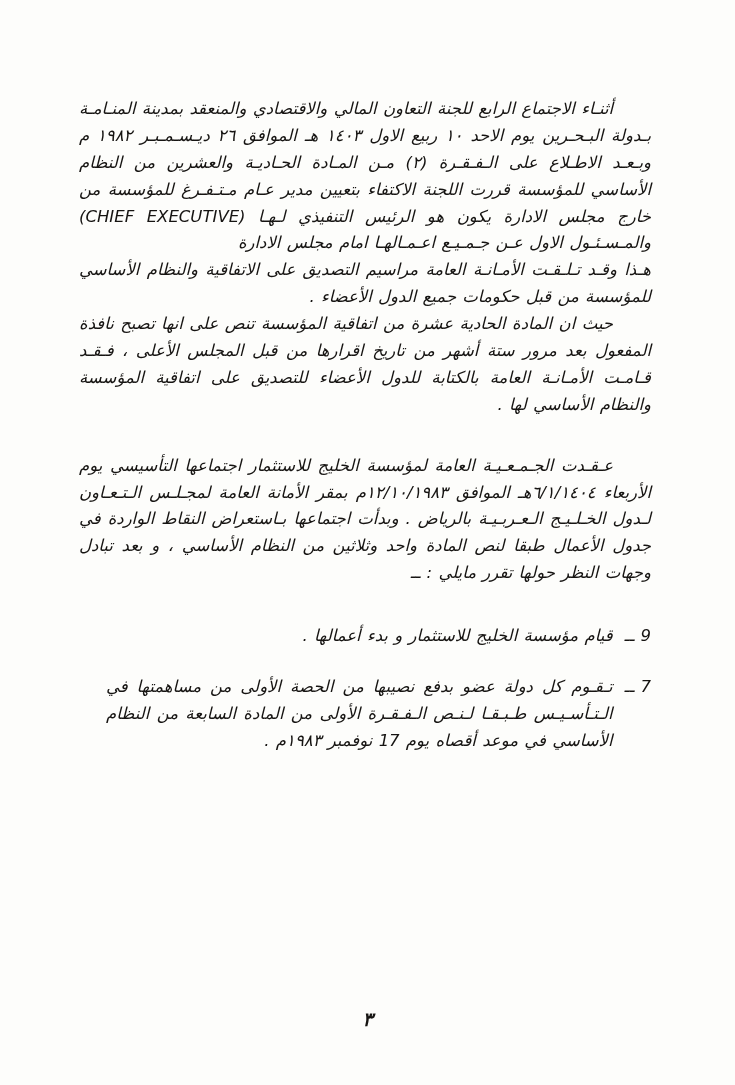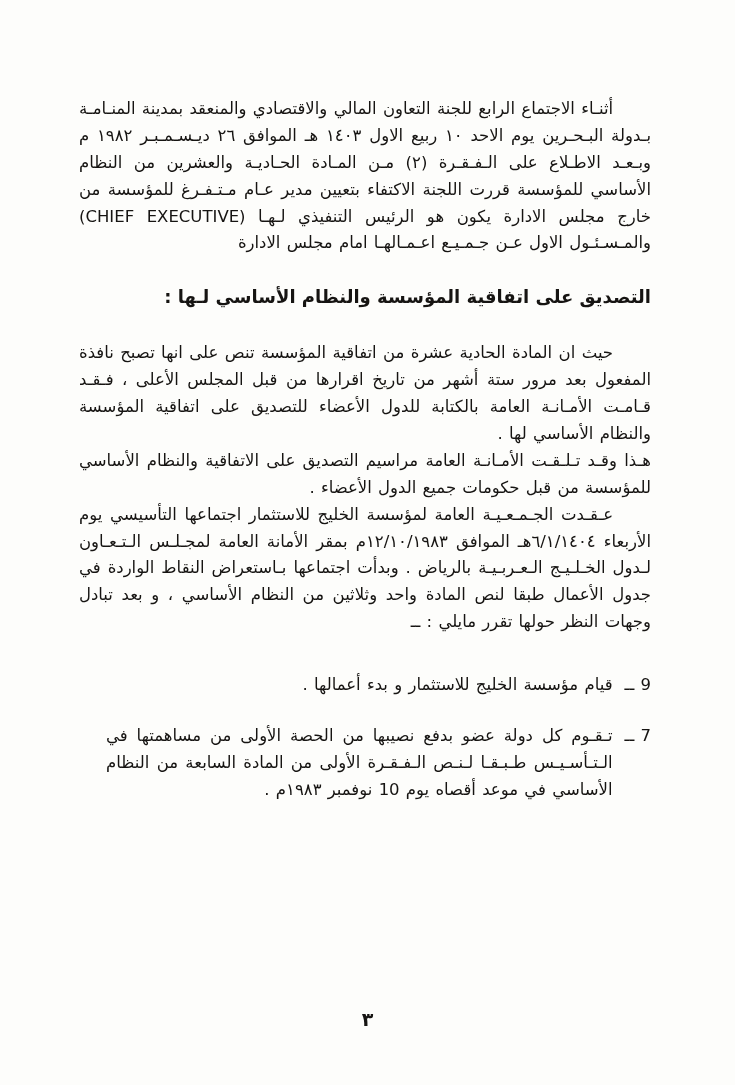--- a/index.html
+++ b/index.html
@@ -12,20 +12,21 @@
     background: #fdfdfb;
     position: relative;
     overflow: hidden;
     font-family: "DejaVu Sans", sans-serif;
     color: #161412;
   }
   .page {
     position: absolute;
     inset: 0;
     direction: rtl;
+    font-style: italic;
   }
   .content {
     position: absolute;
     top: 96px;
     right: 84px;
     width: 572px;
   }
   .para {
     font-size: 16.5px;
     line-height: 1.63;
@@ -37,20 +38,21 @@
   .indent {
     text-indent: 2.3em;
   }
   .heading {
     font-size: 18px;
     font-weight: bold;
     margin: 26px 0 30px 0;
     line-height: 1.5;
   }
   .block-gap {
+    margin-top: 34px;
   }
   .list {
     margin-top: 36px;
   }
   .list-item {
     display: flex;
     gap: 12px;
     font-size: 16.5px;
     line-height: 1.63;
     margin-bottom: 24px;
@@ -77,37 +79,36 @@
   }
 </style>
 </head>
 <body>
 
 <div class="page">
   <div class="content">
 
     <p class="para indent">أثنـاء الاجتماع الرابع للجنة التعاون المالي والاقتصادي والمنعقد بمدينة المنـامـة بـدولة البـحـرين يوم الاحد ١٠ ربيع الاول ١٤٠٣ هـ الموافق ٢٦ ديـسـمـبـر ١٩٨٢ م وبـعـد الاطـلاع على الـفـقـرة (٢) مـن المـادة الحـاديـة والعشرين من النظام الأساسي للمؤسسة قررت اللجنة الاكتفاء بتعيين مدير عـام مـتـفـرغ للمؤسسة من خارج مجلس الادارة يكون هو الرئيس التنفيذي لـهـا (CHIEF EXECUTIVE) والمـسـئـول الاول عـن جـمـيـع اعـمـالهـا امام مجلس الادارة</p>
 
-    <h2 class="heading">التصديق على اتفاقية المؤسسة والنظام الأساسي لـها :</h2>
+
+    <p class="para">هـذا وقـد تـلـقـت الأمـانـة العامة مراسيم التصديق على الاتفاقية والنظام الأساسي للمؤسسة من قبل حكومات جميع الدول الأعضاء .</p>
 
     <p class="para indent">حيث ان المادة الحادية عشرة من اتفاقية المؤسسة تنص على انها تصبح نافذة المفعول بعد مرور ستة أشهر من تاريخ اقرارها من قبل المجلس الأعلى ، فـقـد قـامـت الأمـانـة العامة بالكتابة للدول الأعضاء للتصديق على اتفاقية المؤسسة والنظام الأساسي لها .</p>
-
-    <p class="para">هـذا وقـد تـلـقـت الأمـانـة العامة مراسيم التصديق على الاتفاقية والنظام الأساسي للمؤسسة من قبل حكومات جميع الدول الأعضاء .</p>
 
     <p class="para indent block-gap">عـقـدت الجـمـعـيـة العامة لمؤسسة الخليج للاستثمار اجتماعها التأسيسي يوم الأربعاء ٦/١/١٤٠٤هـ الموافق ١٢/١٠/١٩٨٣م بمقر الأمانة العامة لمجـلـس الـتـعـاون لـدول الخـلـيـج الـعـربـيـة بالرياض . وبدأت اجتماعها بـاستعراض النقاط الواردة في جدول الأعمال طبقا لنص المادة واحد وثلاثين من النظام الأساسي ، و بعد تبادل وجهات النظر حولها تقرر مايلي : ــ</p>
 
     <div class="list">
 
       <div class="list-item">
         <span class="list-num">9 ــ</span>
         <span class="list-text">قيام مؤسسة الخليج للاستثمار و بدء أعمالها .</span>
       </div>
 
       <div class="list-item">
         <span class="list-num">7 ــ</span>
-        <span class="list-text">تـقـوم كل دولة عضو بدفع نصيبها من الحصة الأولى من مساهمتها في الـتـأسـيـس طـبـقـا لـنـص الـفـقـرة الأولى من المادة السابعة من النظام الأساسي في موعد أقصاه يوم 10 نوفمبر ١٩٨٣م .</span>
+        <span class="list-text">تـقـوم كل دولة عضو بدفع نصيبها من الحصة الأولى من مساهمتها في الـتـأسـيـس طـبـقـا لـنـص الـفـقـرة الأولى من المادة السابعة من النظام الأساسي في موعد أقصاه يوم 17 نوفمبر ١٩٨٣م .</span>
       </div>
 
     </div>
   </div>
 
   <div class="page-number">٣</div>
 </div>
 
 </body></html>

